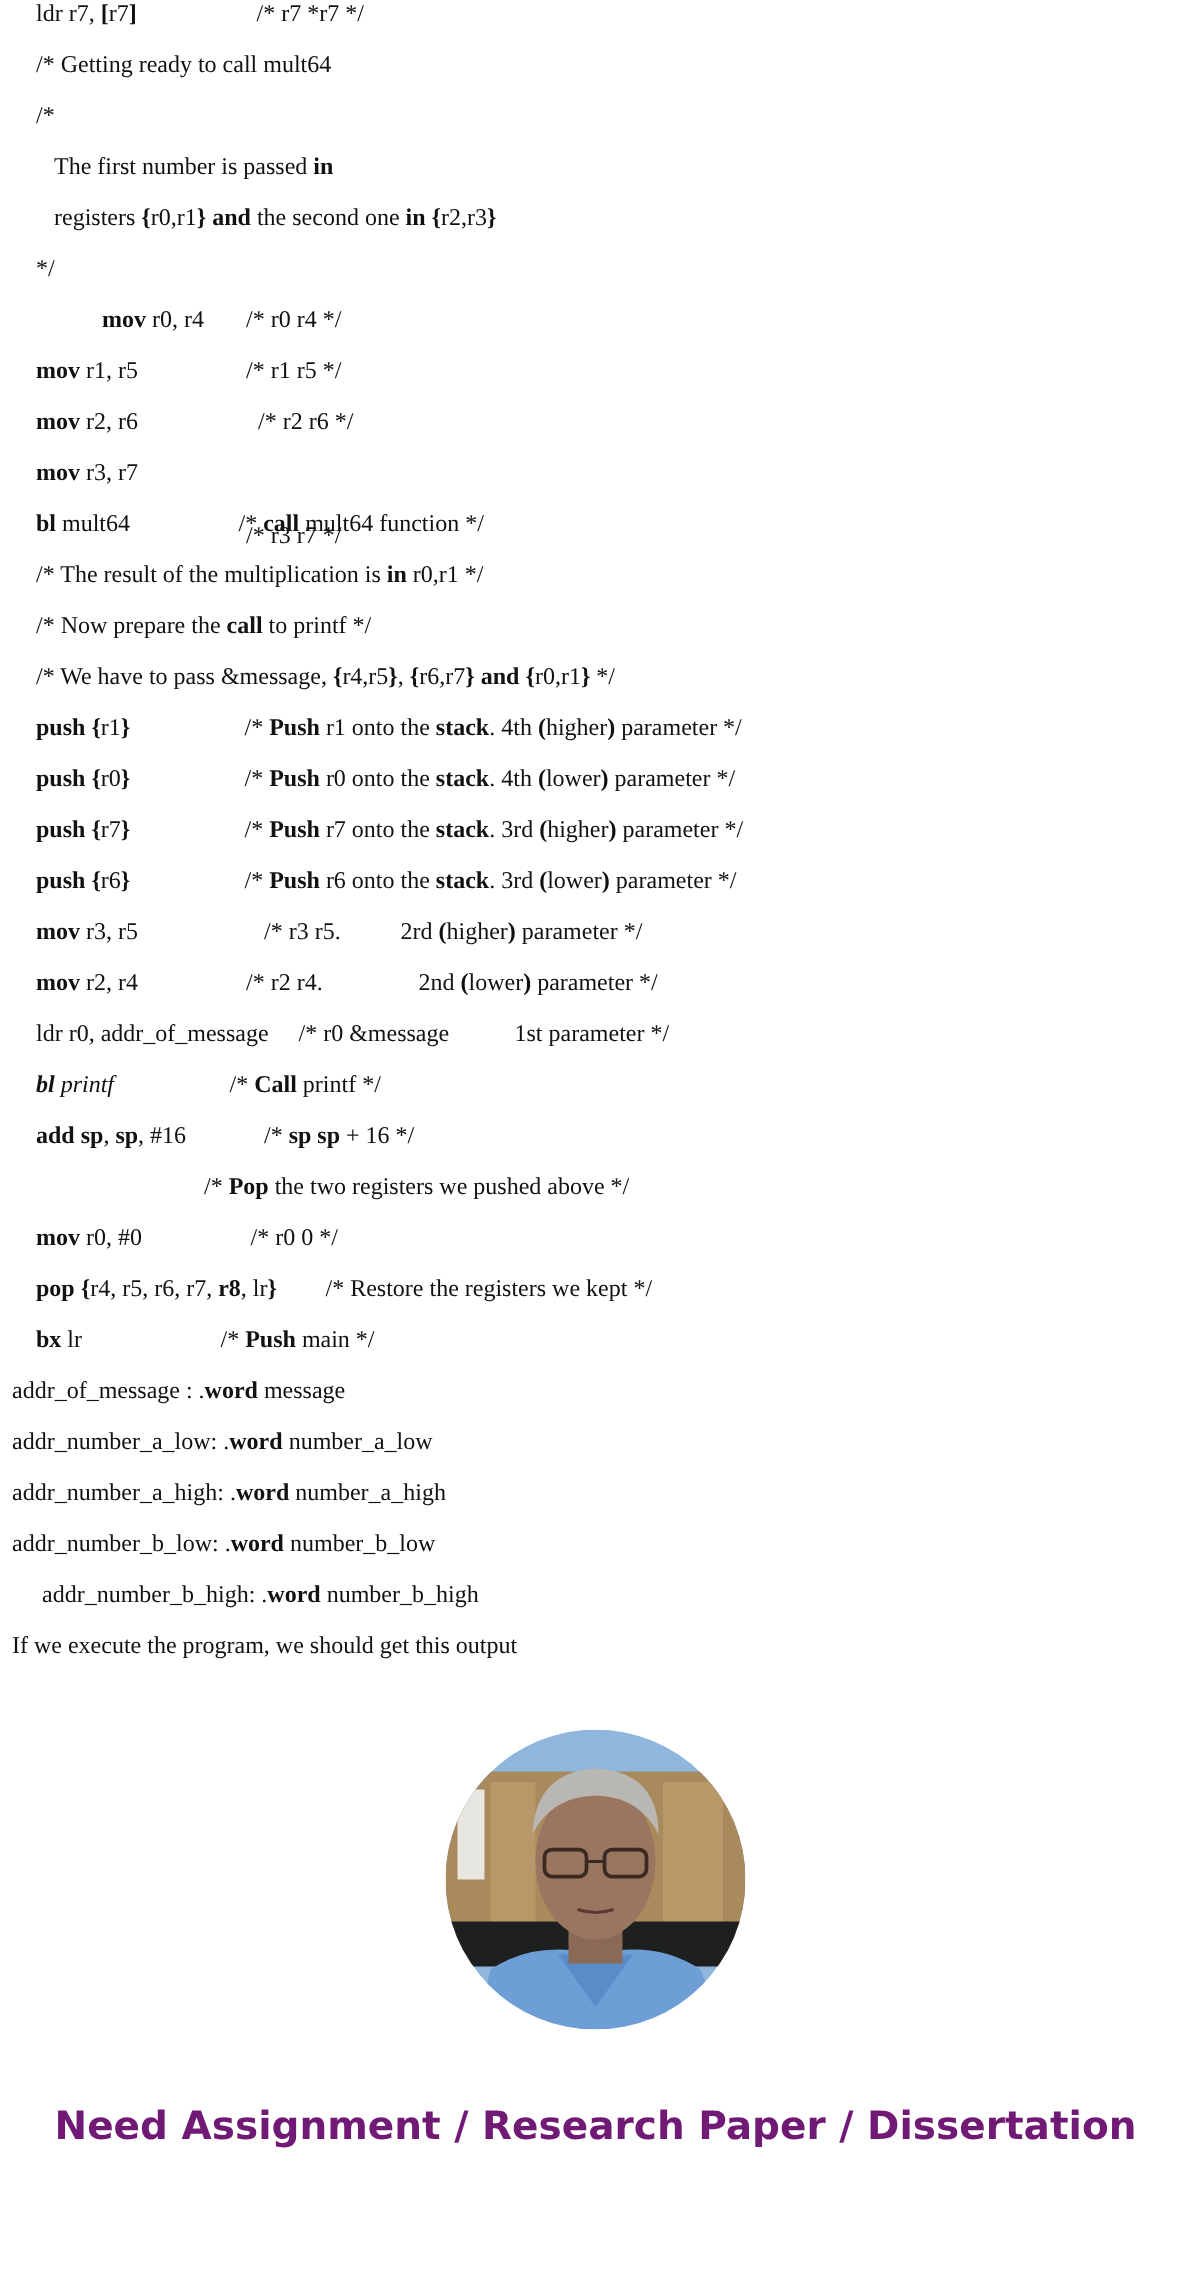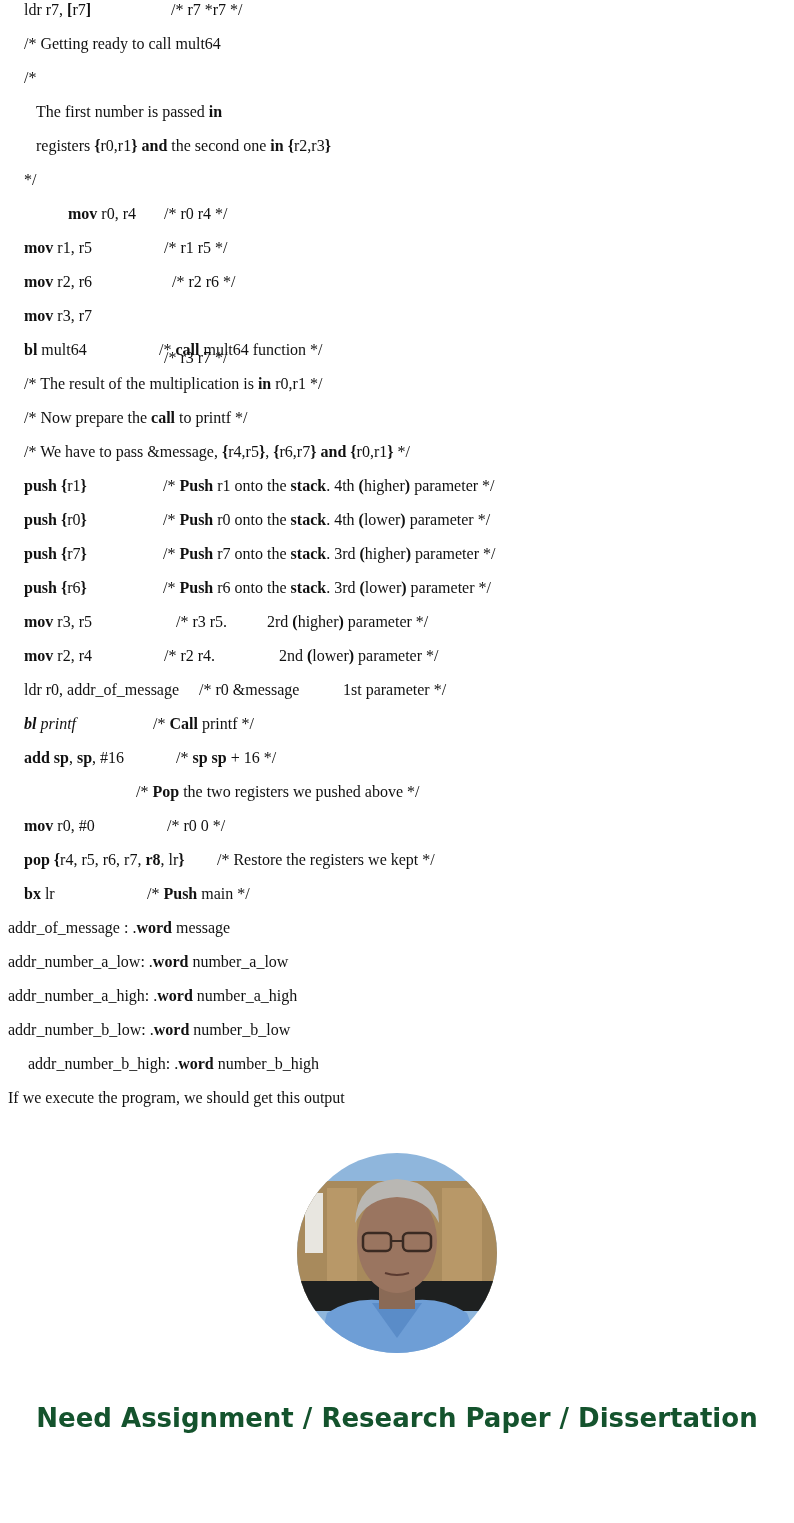--- a/index.html
+++ b/index.html
@@ -10,21 +10,21 @@
     .line { position: absolute; height: 20px; line-height: 20px; white-space: pre; }
     .seg { position: absolute; top: 0; white-space: pre; }
     b { font-weight: bold; }
     .photo {
       position: absolute; left: 297px; top: 1153px; width: 200px; height: 200px;
       border-radius: 50%; overflow: hidden;
     }
     .footer {
       position: absolute; left: 0; top: 1403px; width: 794px; text-align: center;
       font-family: "DejaVu Sans", sans-serif; font-weight: bold; font-size: 26px;
-      line-height: 30px; color: #14532d;
+      line-height: 30px; color: #701a75;
     }
   </style>
 </head>
 <body>
 
 <div id="code-area">
     <div class="line" style="top: 0px;"><span class="seg" style="left: 24px;">ldr r7, <b>[</b>r7<b>]</b></span><span class="seg" style="left: 171px;">/* r7 *r7 */</span></div>
     <div class="line" style="top: 34px;"><span class="seg" style="left: 24px;">/* Getting ready to call mult64</span></div>
     <div class="line" style="top: 68px;"><span class="seg" style="left: 24px;">/*</span></div>
     <div class="line" style="top: 102px;"><span class="seg" style="left: 36px;">The first number is passed <b>in</b></span></div>

